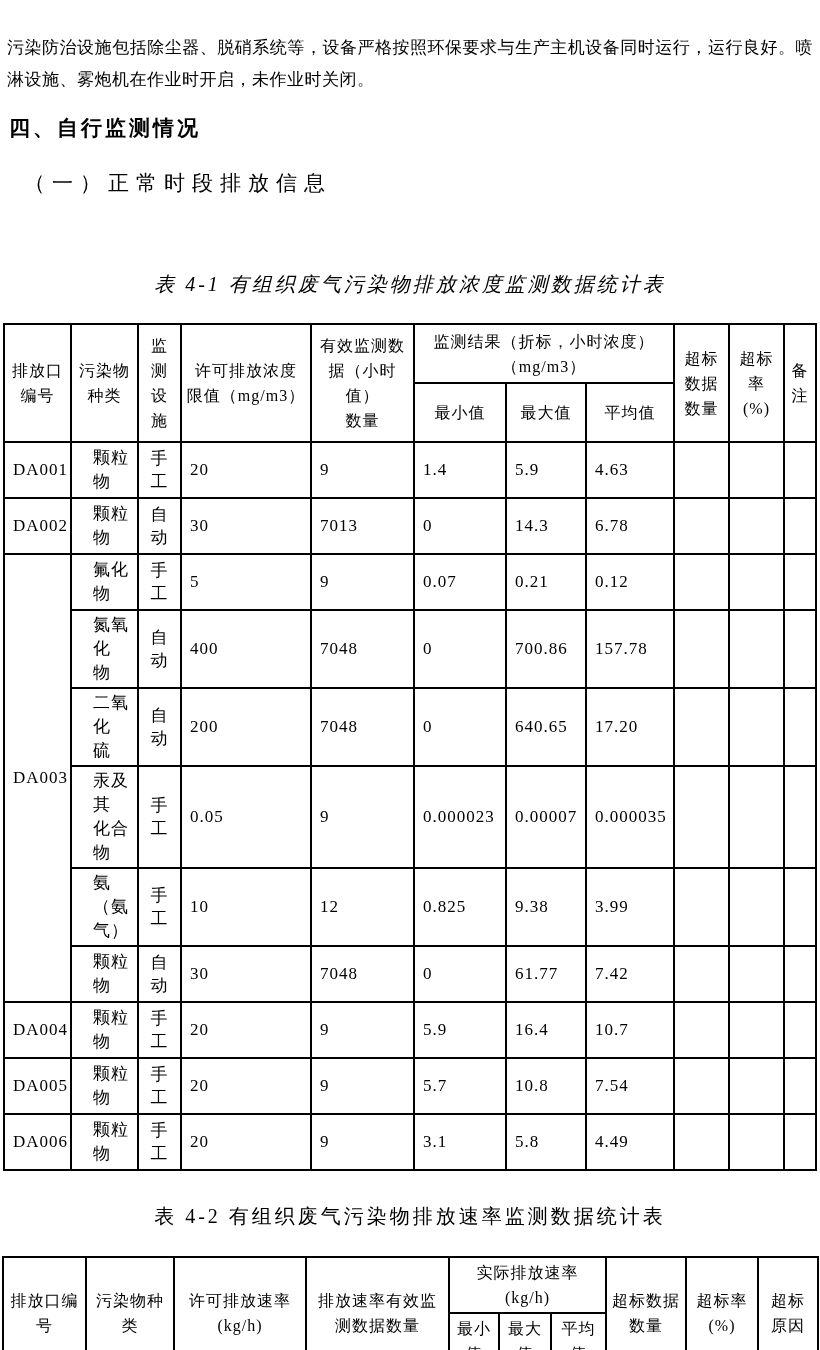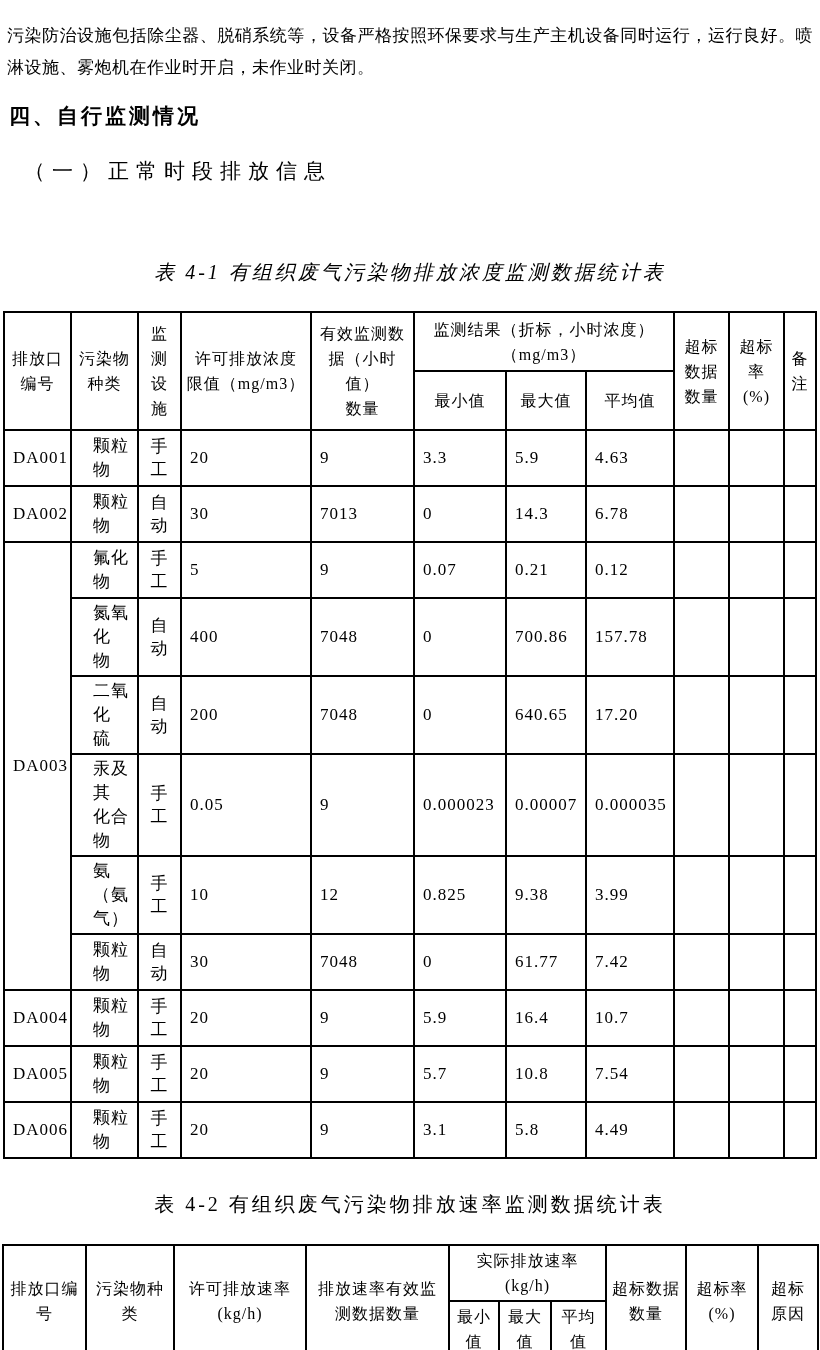--- a/index.html
+++ b/index.html
@@ -3,21 +3,21 @@
 <meta charset="utf-8">
 <style>
   * { margin:0; padding:0; box-sizing:border-box; }
   html,body { background:#fff; }
   body {
     width:820px; height:1350px; overflow:hidden;
     color:#000;
     font-family:"Liberation Serif","DejaVu Serif",serif;
   }
   .sec3  { margin:10px 0 0 10px; font-size:21px; letter-spacing:3px; font-weight:normal; line-height:28px; }
-  .para  { margin:20px 7px 0 7px; font-size:17px; letter-spacing:.5px; line-height:32px; text-align:justify; }
+  .para  { margin:32px 7px 0 7px; font-size:17px; letter-spacing:.5px; line-height:32px; text-align:justify; }
   .sec4  { margin:14px 0 0 9px; font-size:21px; font-weight:bold; letter-spacing:3px; line-height:36px; }
   .sub1  { margin:22px 0 0 24px; font-size:21px; letter-spacing:7px; font-weight:normal; line-height:30px; }
   .ttitle{ text-align:center; font-size:20px; letter-spacing:3px; line-height:28px; }
   .mt41  { margin-top:72px;font-style:italic; }
   .mt42  { margin-top:31px; }
   table  { border-collapse:collapse; table-layout:fixed; }
   .t41t  { margin:25px 0 0 3px; width:812px; }
   .t42t  { margin:26px 0 0 2px; width:815px; }
   th,td  { border:2px solid #000; white-space:pre-line; vertical-align:middle; font-weight:normal; overflow:hidden; }
   th     { font-size:16px; text-align:center; line-height:25px; padding:2px 0; letter-spacing:1px; }
@@ -91,21 +91,21 @@
       </tr>
     </thead>
     <tbody>
       <tr>
         <td>DA001</td>
         <td class="p">颗粒物</td>
         <td class="c">手
 工</td>
         <td>20</td>
         <td>9</td>
-        <td>3.3</td>
+        <td>1.4</td>
         <td>5.9</td>
         <td>4.63</td>
         <td></td>
         <td></td>
         <td></td>
       </tr>
       <tr>
         <td>DA002</td>
         <td class="p">颗粒物</td>
         <td class="c">自

